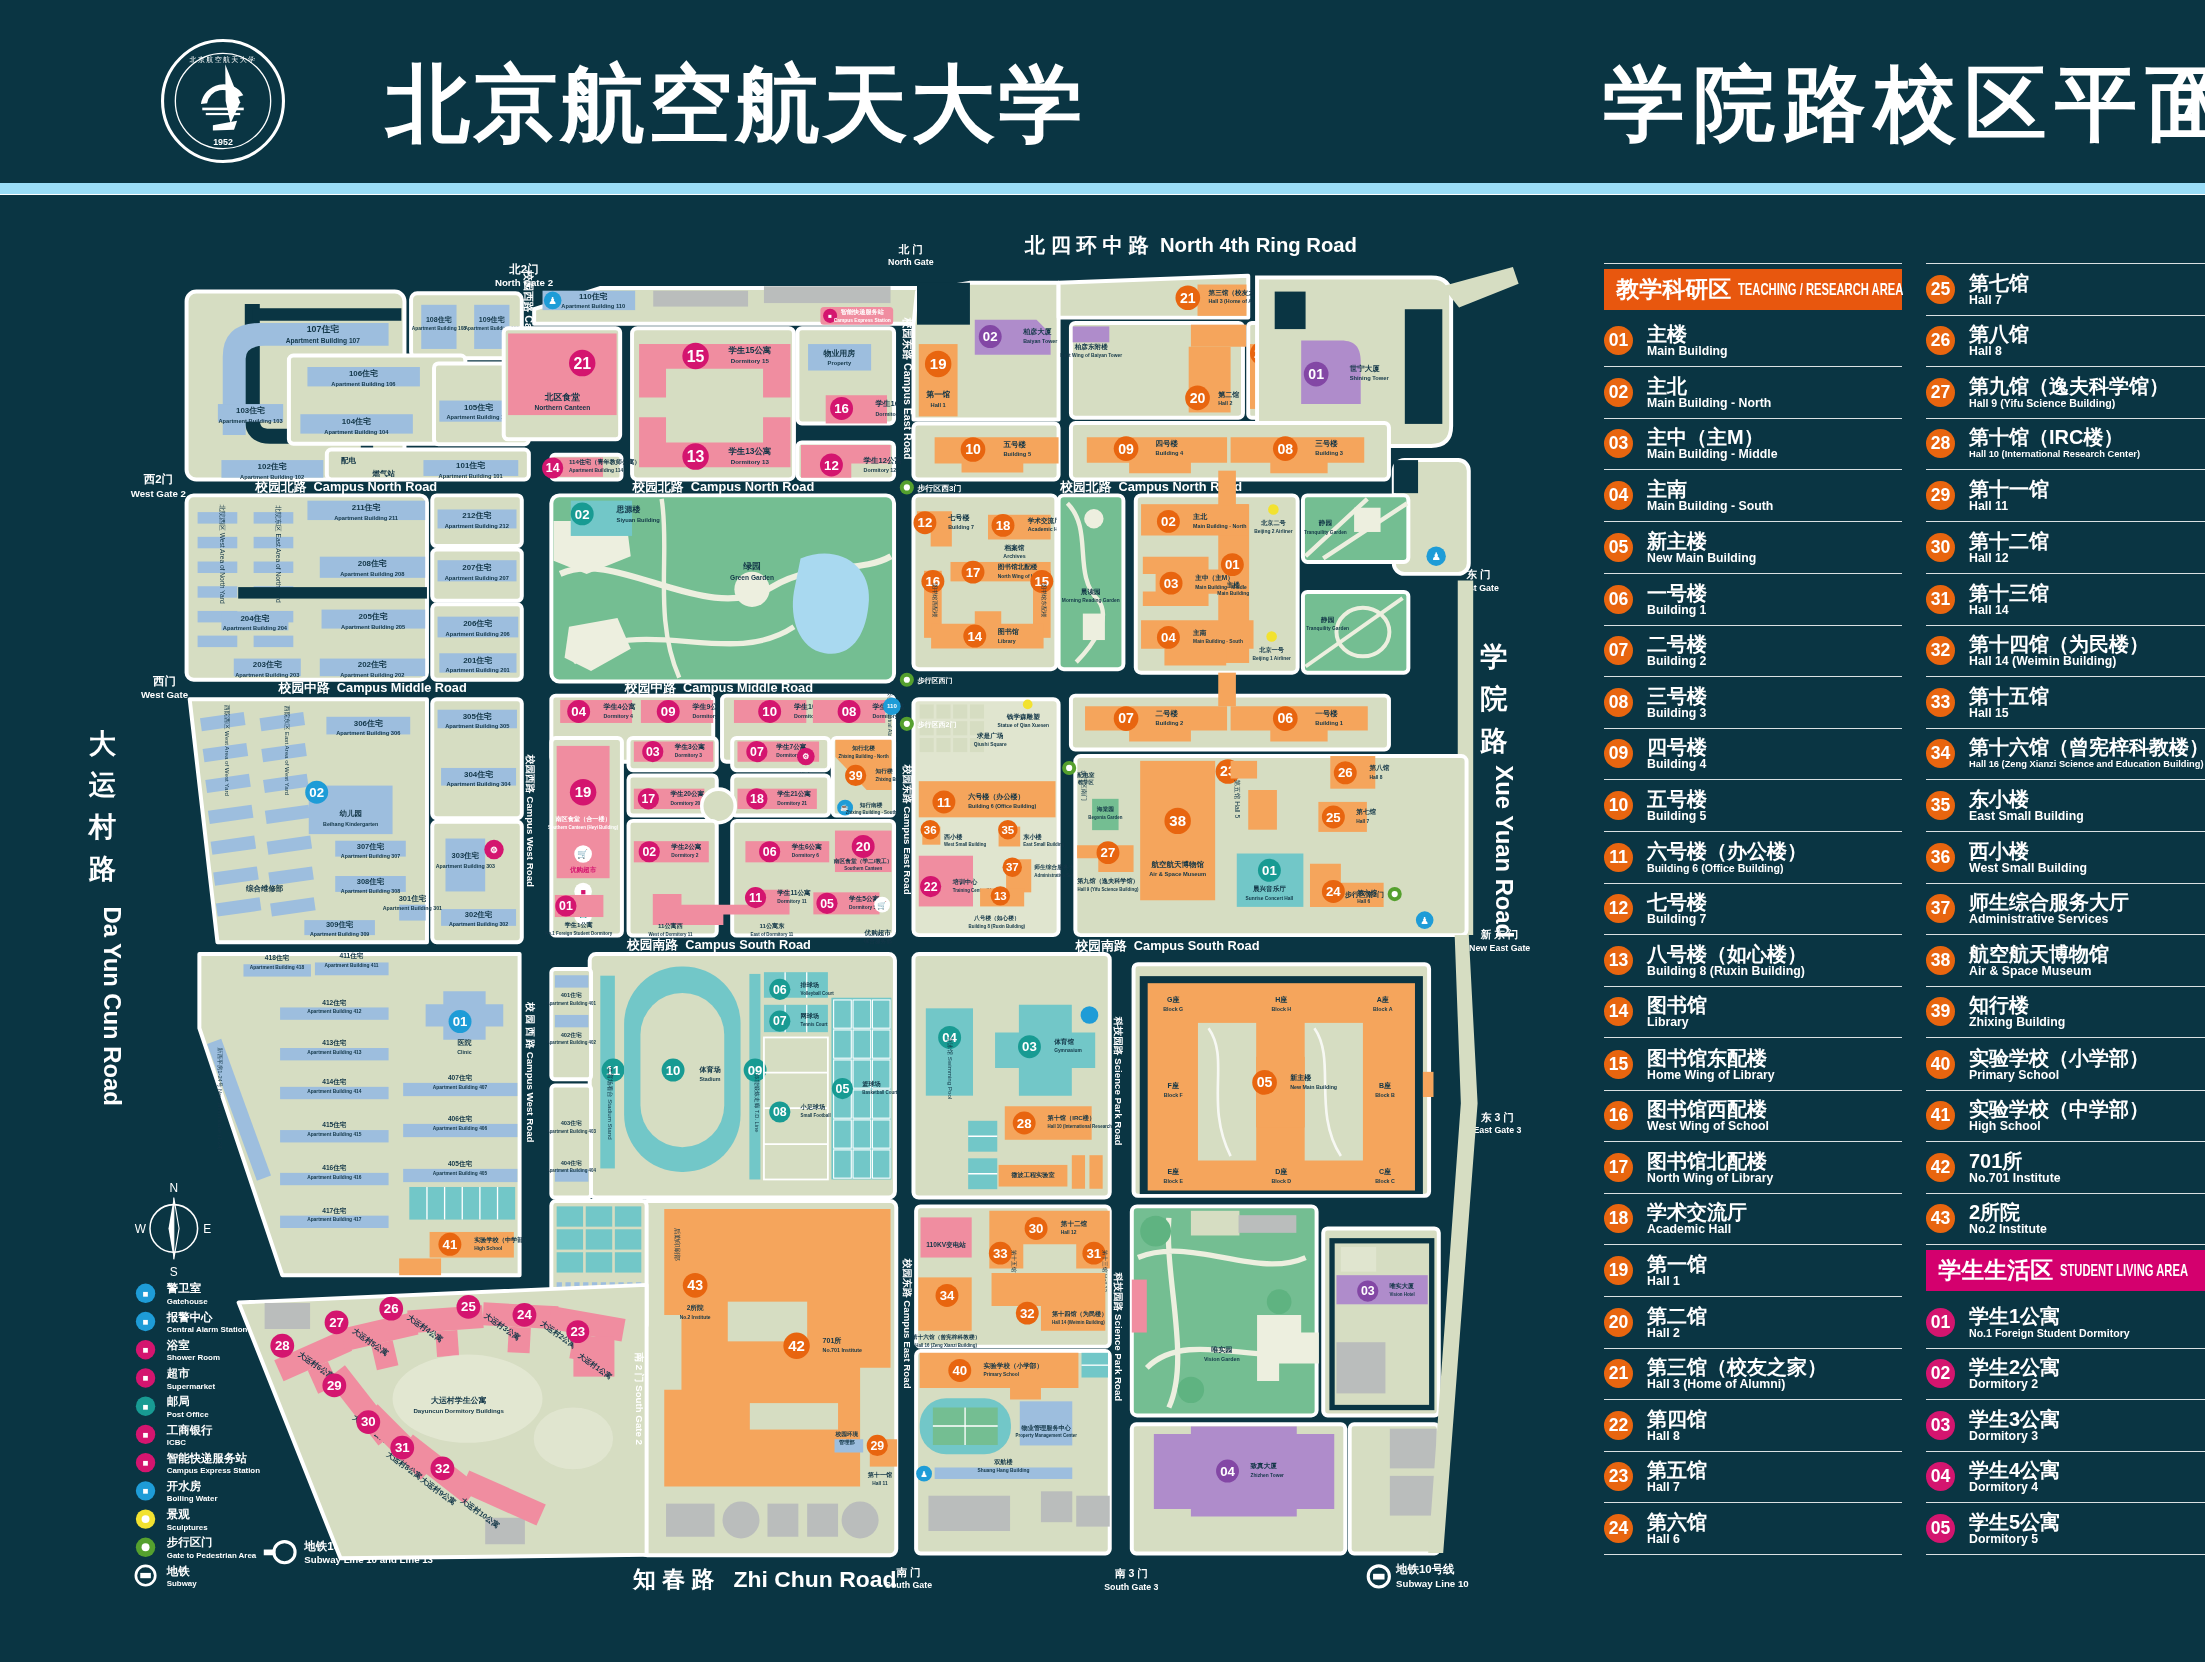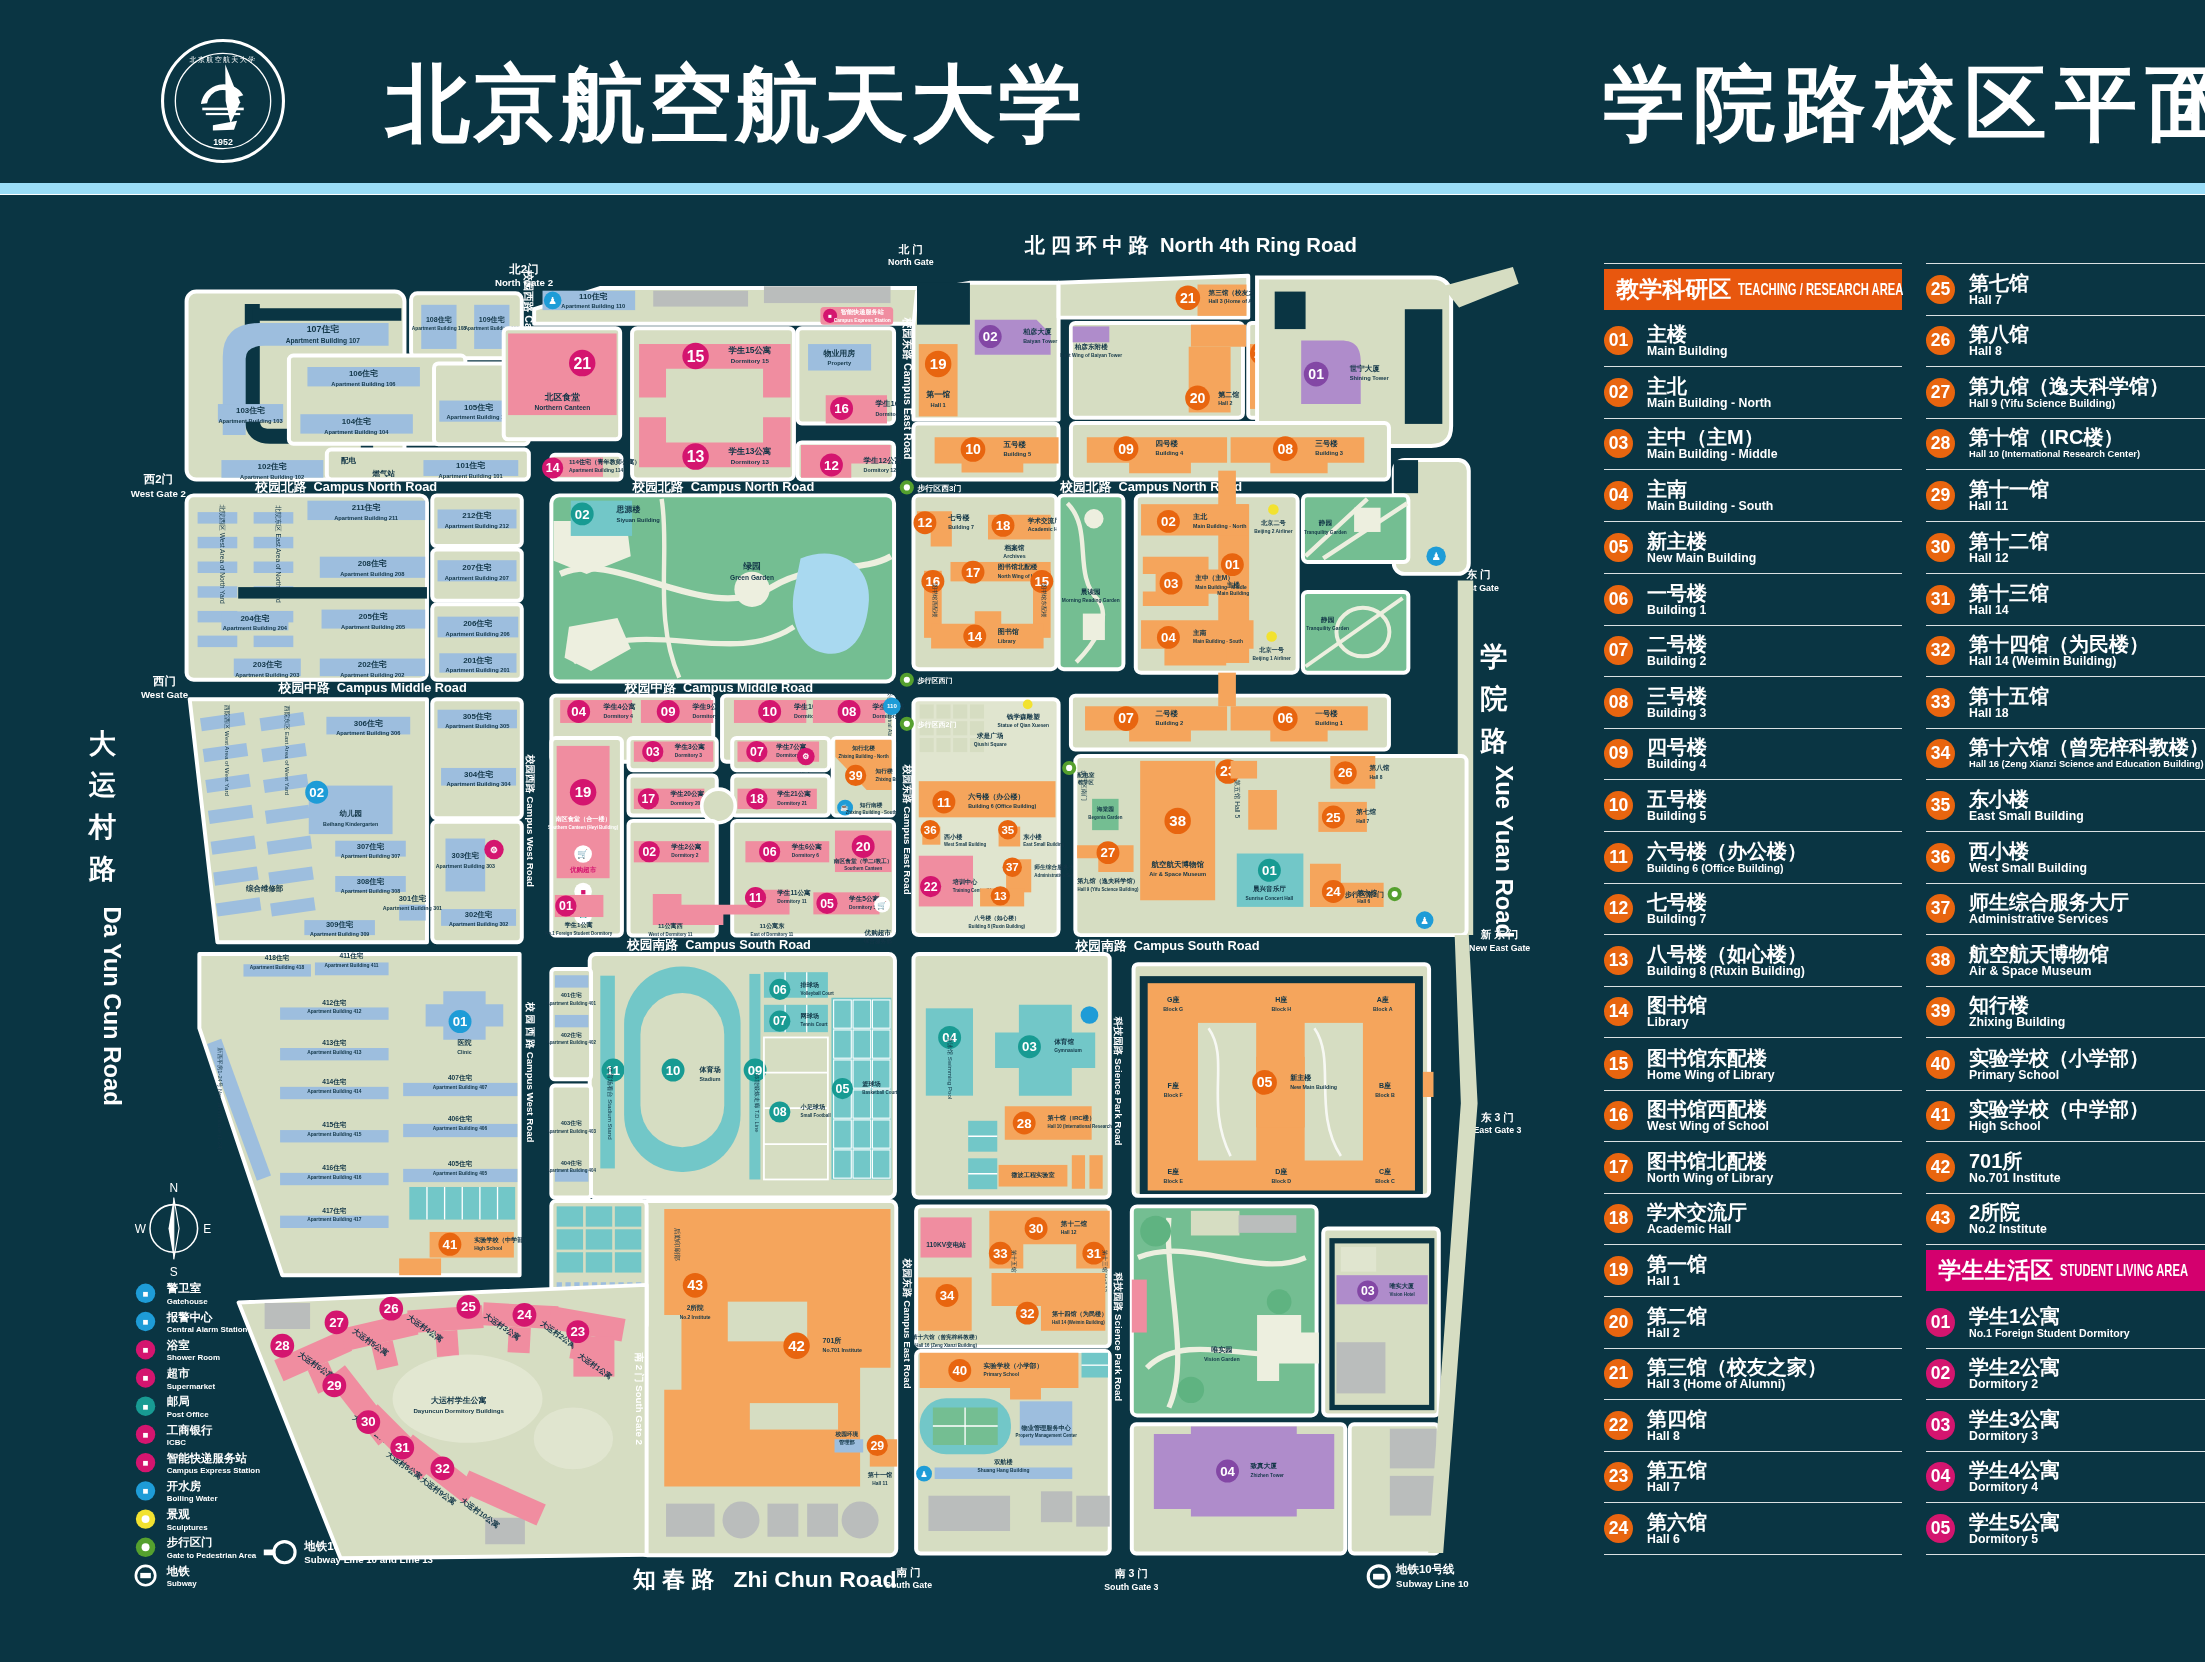--- a/index.html
+++ b/index.html
@@ -1914,21 +1914,21 @@
       <div style="position:absolute;left:43px;top:3.5px;color:#fff;white-space:nowrap">
         <div style="font-size:20px;font-weight:bold;line-height:20px">第十四馆（为民楼）</div>
         <div style="font-size:12.3px;font-weight:bold;line-height:14.6px">Hall 14 (Weimin Building)</div>
       </div>
     </div>
 
 <div class="abs" style="left:1926px;top:682px;width:298px;height:46px;border-bottom:0.9px solid rgba(255,255,255,.85);">
       <span style="position:absolute;left:0;top:6.2px;width:29px;height:29px;border-radius:50%;background:#E8650F;color:#fff;font-size:17.6px;font-weight:bold;text-align:center;line-height:29px">33</span>
       <div style="position:absolute;left:43px;top:3.5px;color:#fff;white-space:nowrap">
         <div style="font-size:20px;font-weight:bold;line-height:20px">第十五馆</div>
-        <div style="font-size:12.3px;font-weight:bold;line-height:14.6px">Hall 18</div>
+        <div style="font-size:12.3px;font-weight:bold;line-height:14.6px">Hall 15</div>
       </div>
     </div>
 
 <div class="abs" style="left:1926px;top:733px;width:298px;height:46px;border-bottom:0.9px solid rgba(255,255,255,.85);">
       <span style="position:absolute;left:0;top:6.2px;width:29px;height:29px;border-radius:50%;background:#E8650F;color:#fff;font-size:17.6px;font-weight:bold;text-align:center;line-height:29px">34</span>
       <div style="position:absolute;left:43px;top:3.5px;color:#fff;white-space:nowrap">
         <div style="font-size:20px;font-weight:bold;line-height:20px">第十六馆（曾宪梓科教楼）</div>
         <div style="font-size:9.3px;font-weight:bold;line-height:14.6px">Hall 16 (Zeng Xianzi Science and Education Building)</div>
       </div>
     </div>

